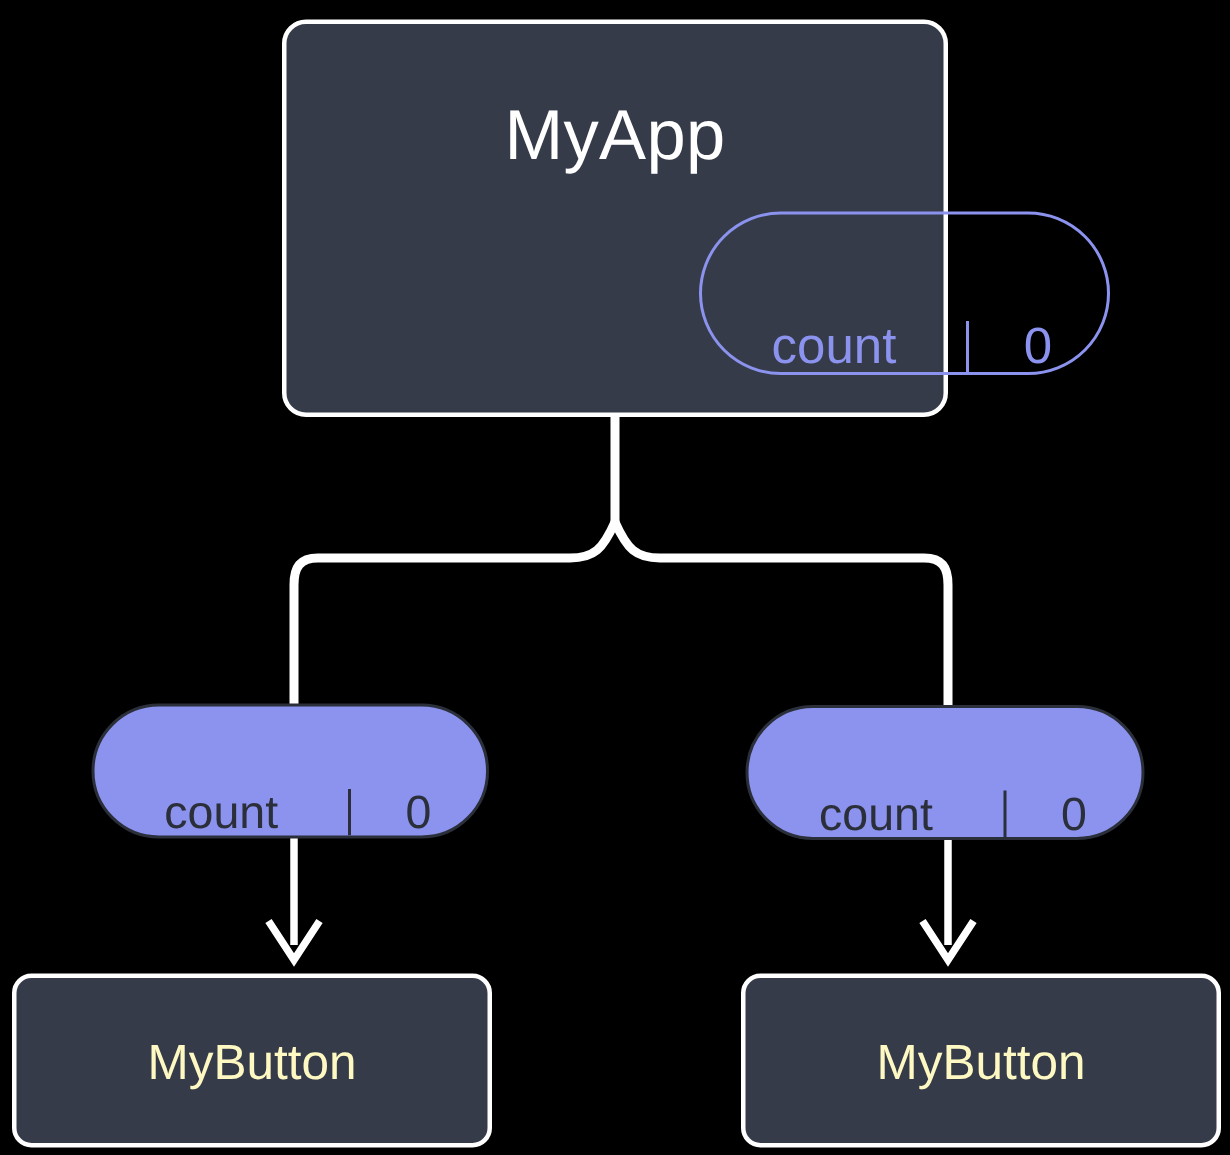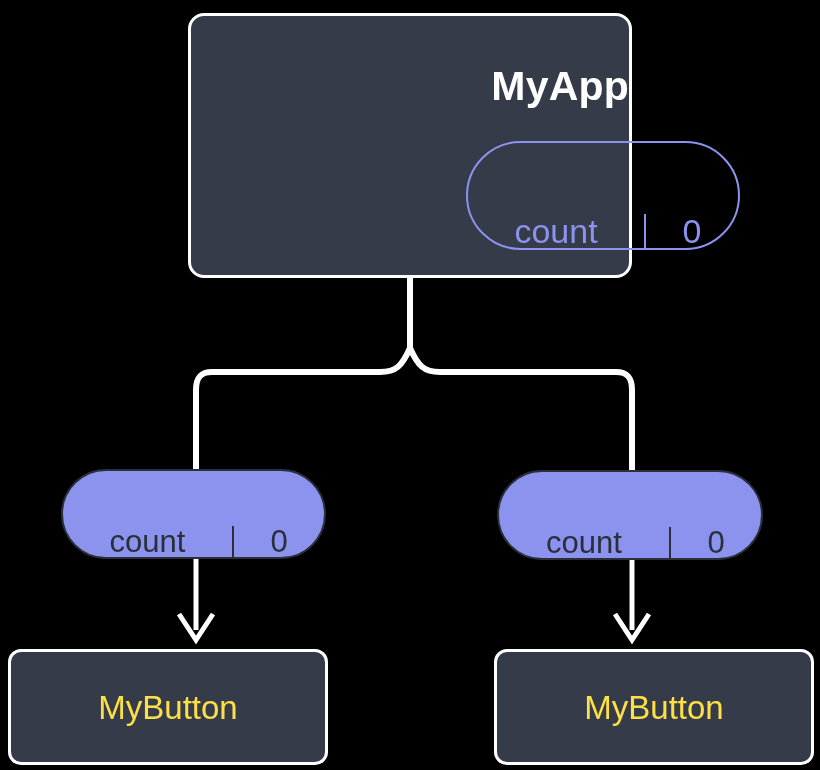--- a/index.html
+++ b/index.html
@@ -39,41 +39,40 @@
     top: 13px;
     width: 444px;
     height: 265px;
     border-radius: 16px;
   }
   .node-title {
     position: absolute;
     left: 0;
     right: 0;
     top: 50px;
-    text-align: right;
+    text-align: center;
     color: #ffffff;
-    font-size: 41px;
+    font-size: 47px;
     letter-spacing: 0.2px;
     line-height: 1;
-    font-weight: bold;
   }
 
   
   .leaf-box {
     position: absolute;
     box-sizing: border-box;
     background: #353b48;
     border: 3px solid #ffffff;
     border-radius: 13px;
     display: flex;
     align-items: center;
     justify-content: center;
   }
   .leaf-box .leaf-label {
-    color: #fde047;
+    color: #fef9c3;
     font-size: 33px;
     line-height: 1;
   }
   .leaf-left  { left: 8px;   top: 649px; width: 320px; height: 116px; }
   .leaf-right { left: 494px; top: 649px; width: 320px; height: 116px; }
 
   
   .pill {
     position: absolute;
     box-sizing: border-box;

